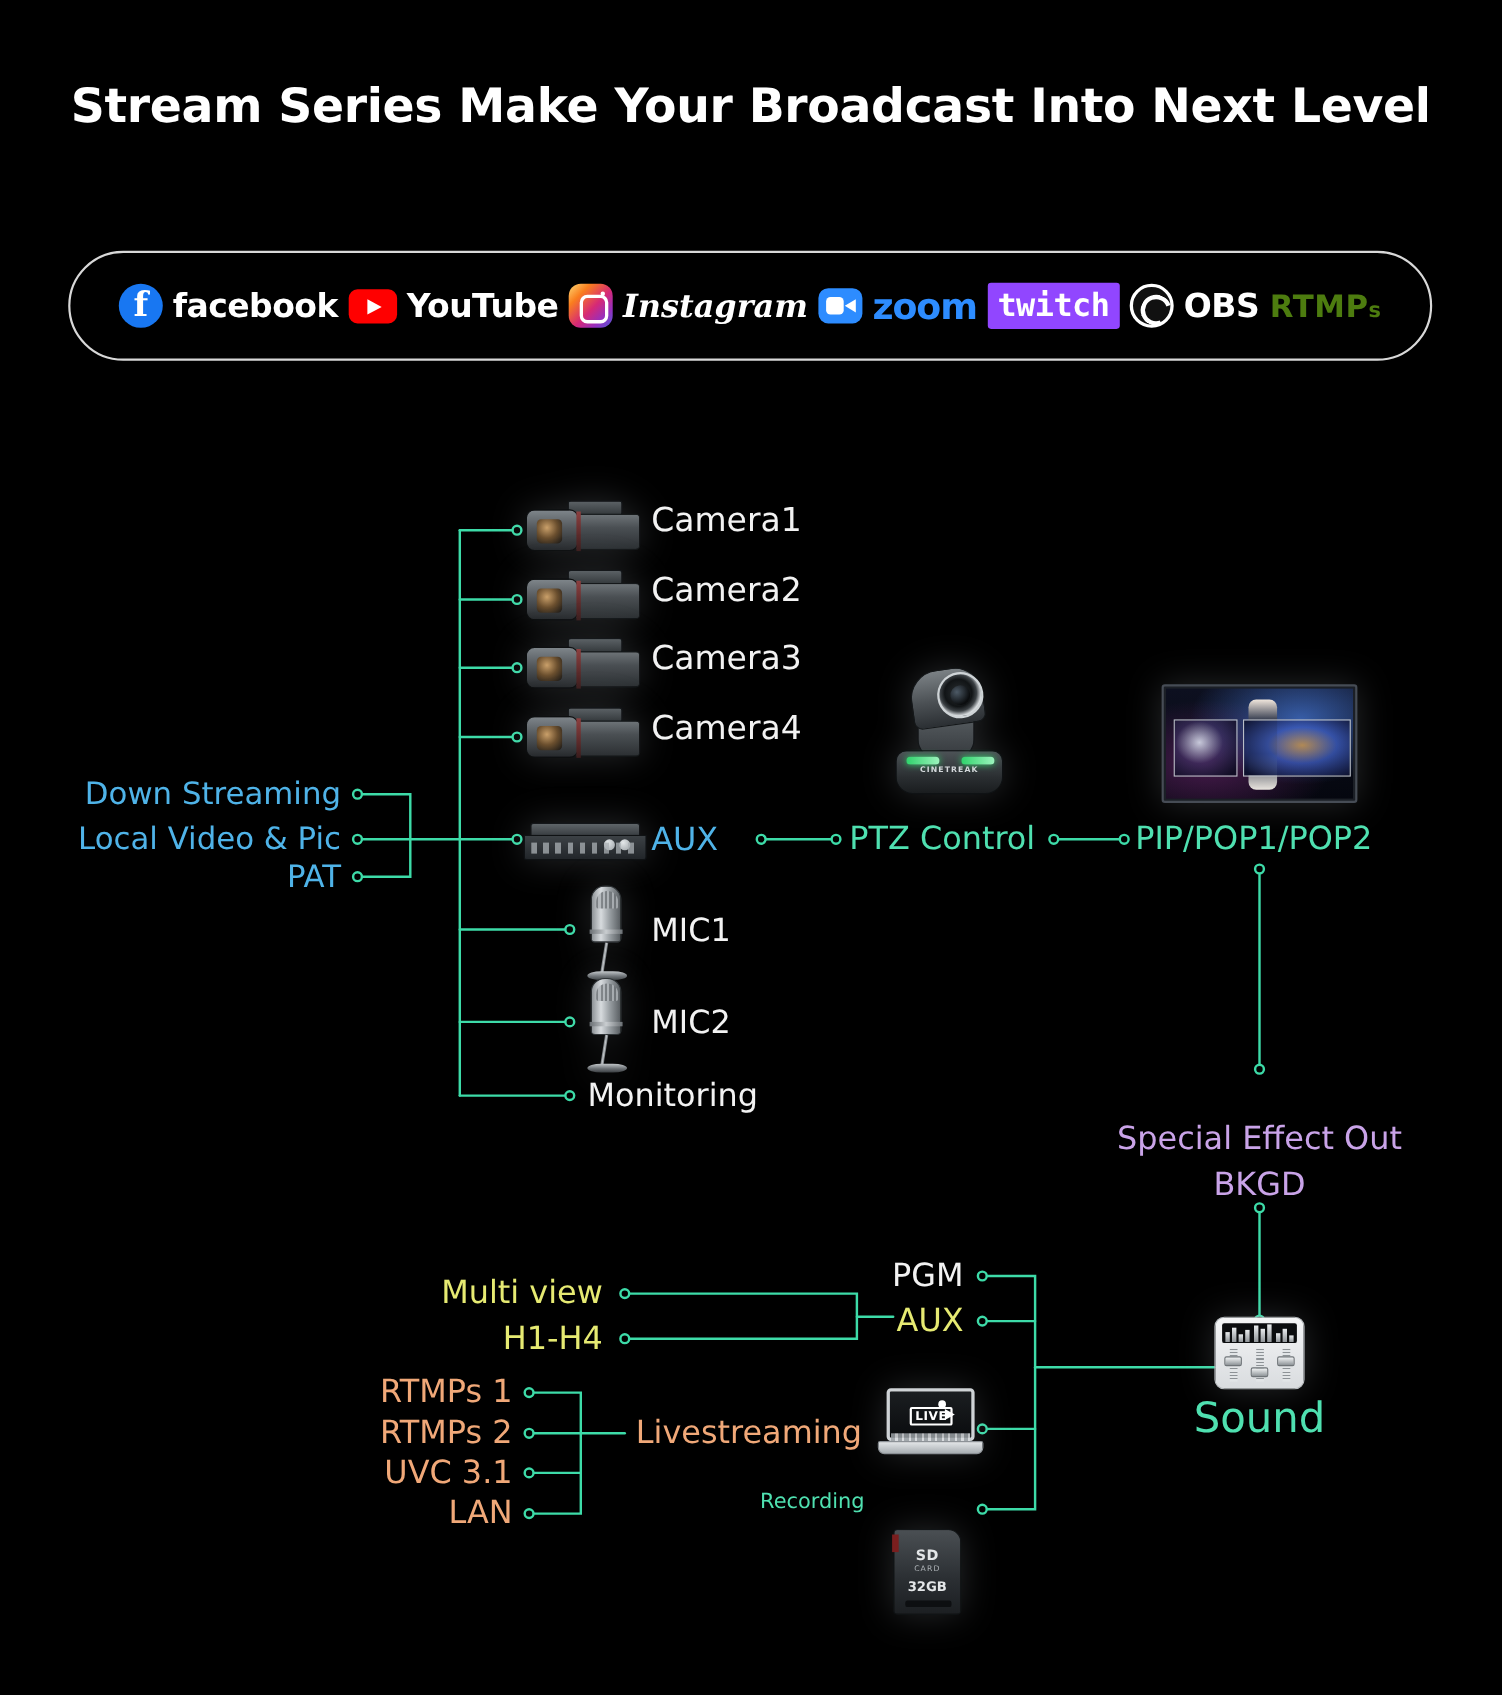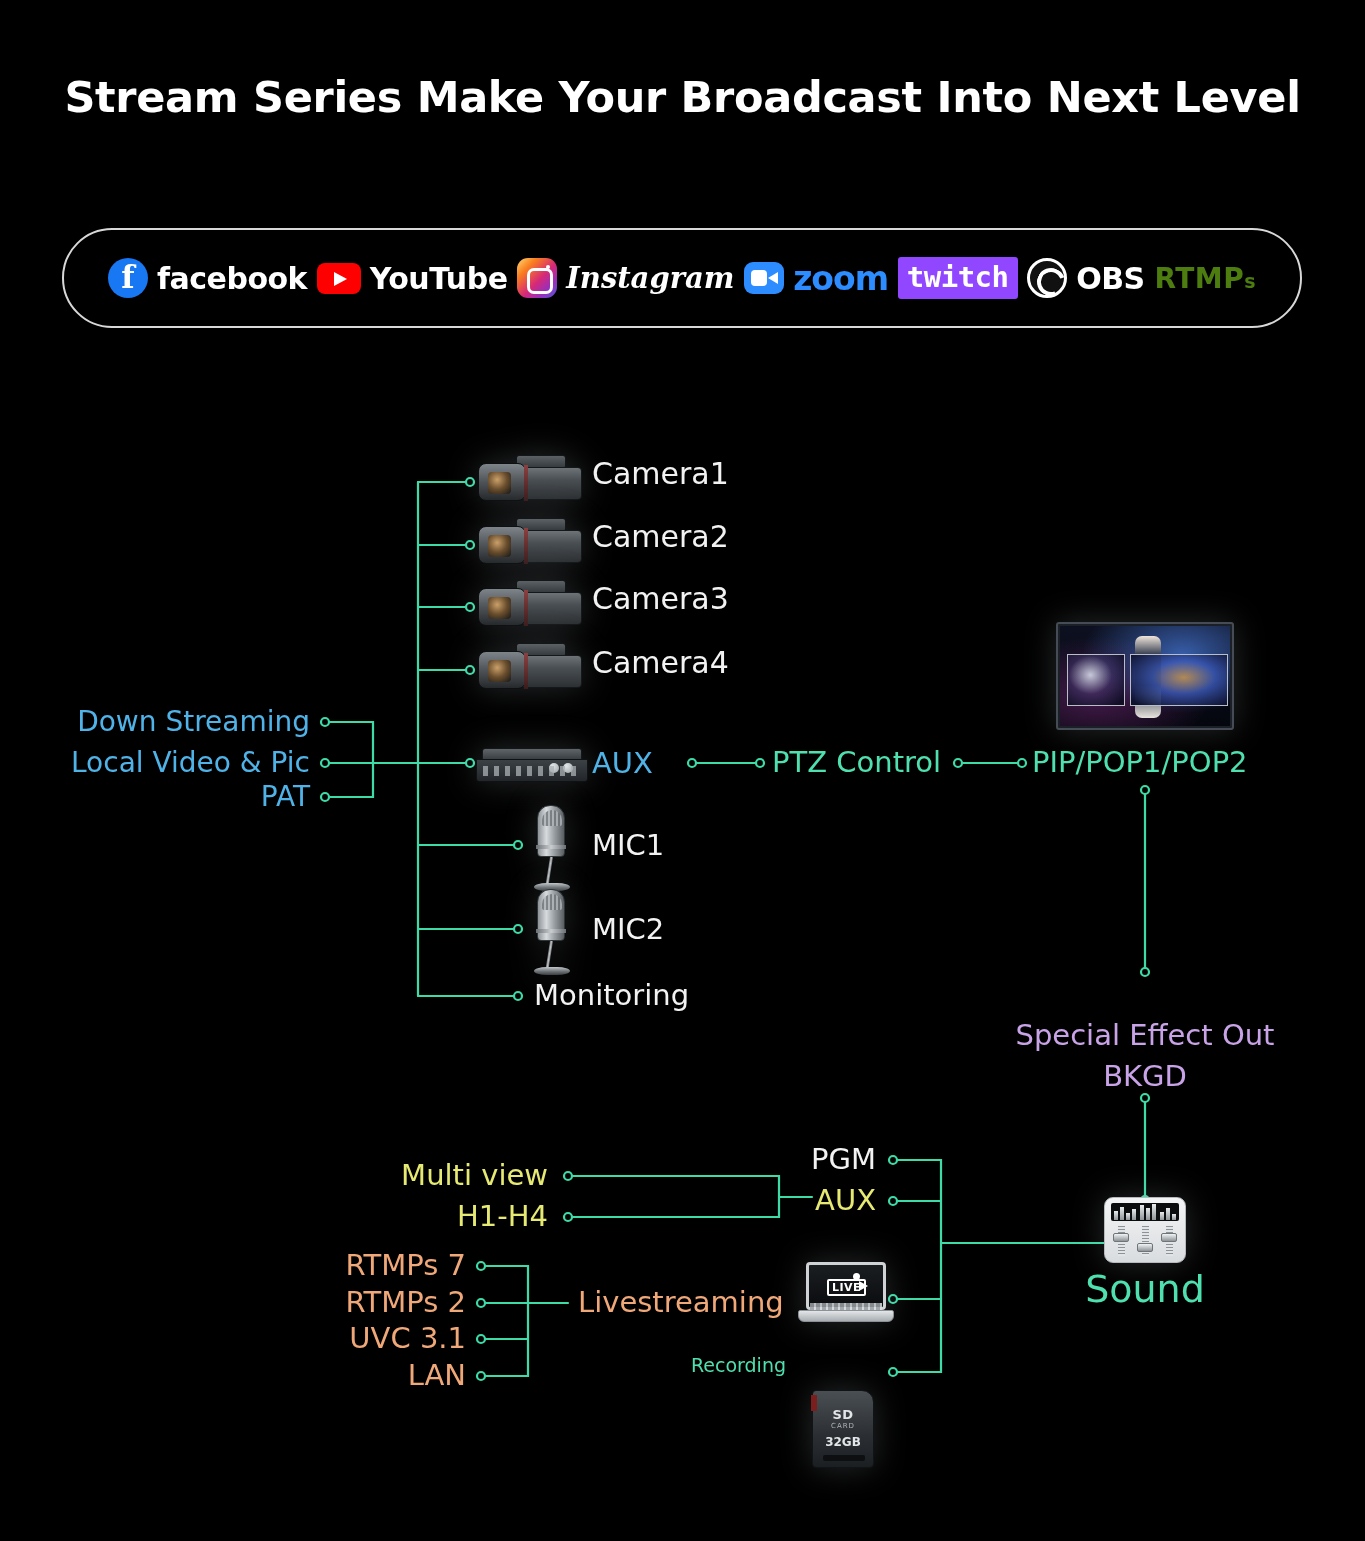--- a/index.html
+++ b/index.html
@@ -588,20 +588,29 @@
       <div class="mic-stem"></div>
       <div class="mic-base"></div>
   </div>
   <div class="dev mic glow" style="left:528px; top:889px;">
     <div class="mic-cap"></div>
       <div class="mic-band"></div>
       <div class="mic-stem"></div>
       <div class="mic-base"></div>
   </div>
 
+  <div class="dev ptz glow" style="left:808px; top:608px;">
+    <div class="ptz-neck"></div>
+    <div class="ptz-head"></div>
+    <div class="ptz-lens"></div>
+    <div class="ptz-base"></div>
+    <div class="ptz-led" style="left:16px;"></div>
+    <div class="ptz-led" style="left:66px;"></div>
+    <div class="ptz-brand">CINETREAK</div>
+  </div>
 
   <div class="dev monitor glow" style="left:1056px; top:622px;">
     <div class="mon-frame">
       <div class="mon-bg"></div>
       <div class="mon-figure"></div>
       <div class="mon-pip"></div>
       <div class="mon-pip2"></div>
     </div>
   </div>
 
@@ -667,21 +676,21 @@
 
   <div class="node n-purple align-c" style="left:1145px; top:1021px; font-size:29px;">Special Effect Out</div>
   <div class="node n-purple align-c" style="left:1145px; top:1062px; font-size:29px;">BKGD</div>
 
   <div class="node n-yellow align-r" style="left:548px; top:1161px; font-size:29px;">Multi view</div>
   <div class="node n-yellow align-r" style="left:548px; top:1202px; font-size:29px;">H1-H4</div>
 
   <div class="node n-white align-r" style="left:876px; top:1145px; font-size:29px;">PGM</div>
   <div class="node n-yellow align-r" style="left:876px; top:1186px; font-size:29px;">AUX</div>
 
-  <div class="node n-orange align-r" style="left:466px; top:1251px; font-size:29px;">RTMPs 7</div>
+  <div class="node n-orange align-r" style="left:466px; top:1251px; font-size:29px;">RTMPs 1</div>
   <div class="node n-orange align-r" style="left:466px; top:1288px; font-size:29px;">RTMPs 2</div>
   <div class="node n-orange align-r" style="left:466px; top:1324px; font-size:29px;">UVC 3.1</div>
   <div class="node n-orange align-r" style="left:466px; top:1361px; font-size:29px;">LAN</div>
 
   <div class="node n-orange" style="left:578px; top:1288px; font-size:29px;">Livestreaming</div>
   <div class="node n-teal align-r" style="left:786px; top:1356px; font-size:19px;">Recording</div>
   <div class="node n-teal align-c" style="left:1145px; top:1270px; font-size:38px;">Sound</div>
 
 </div>
 

